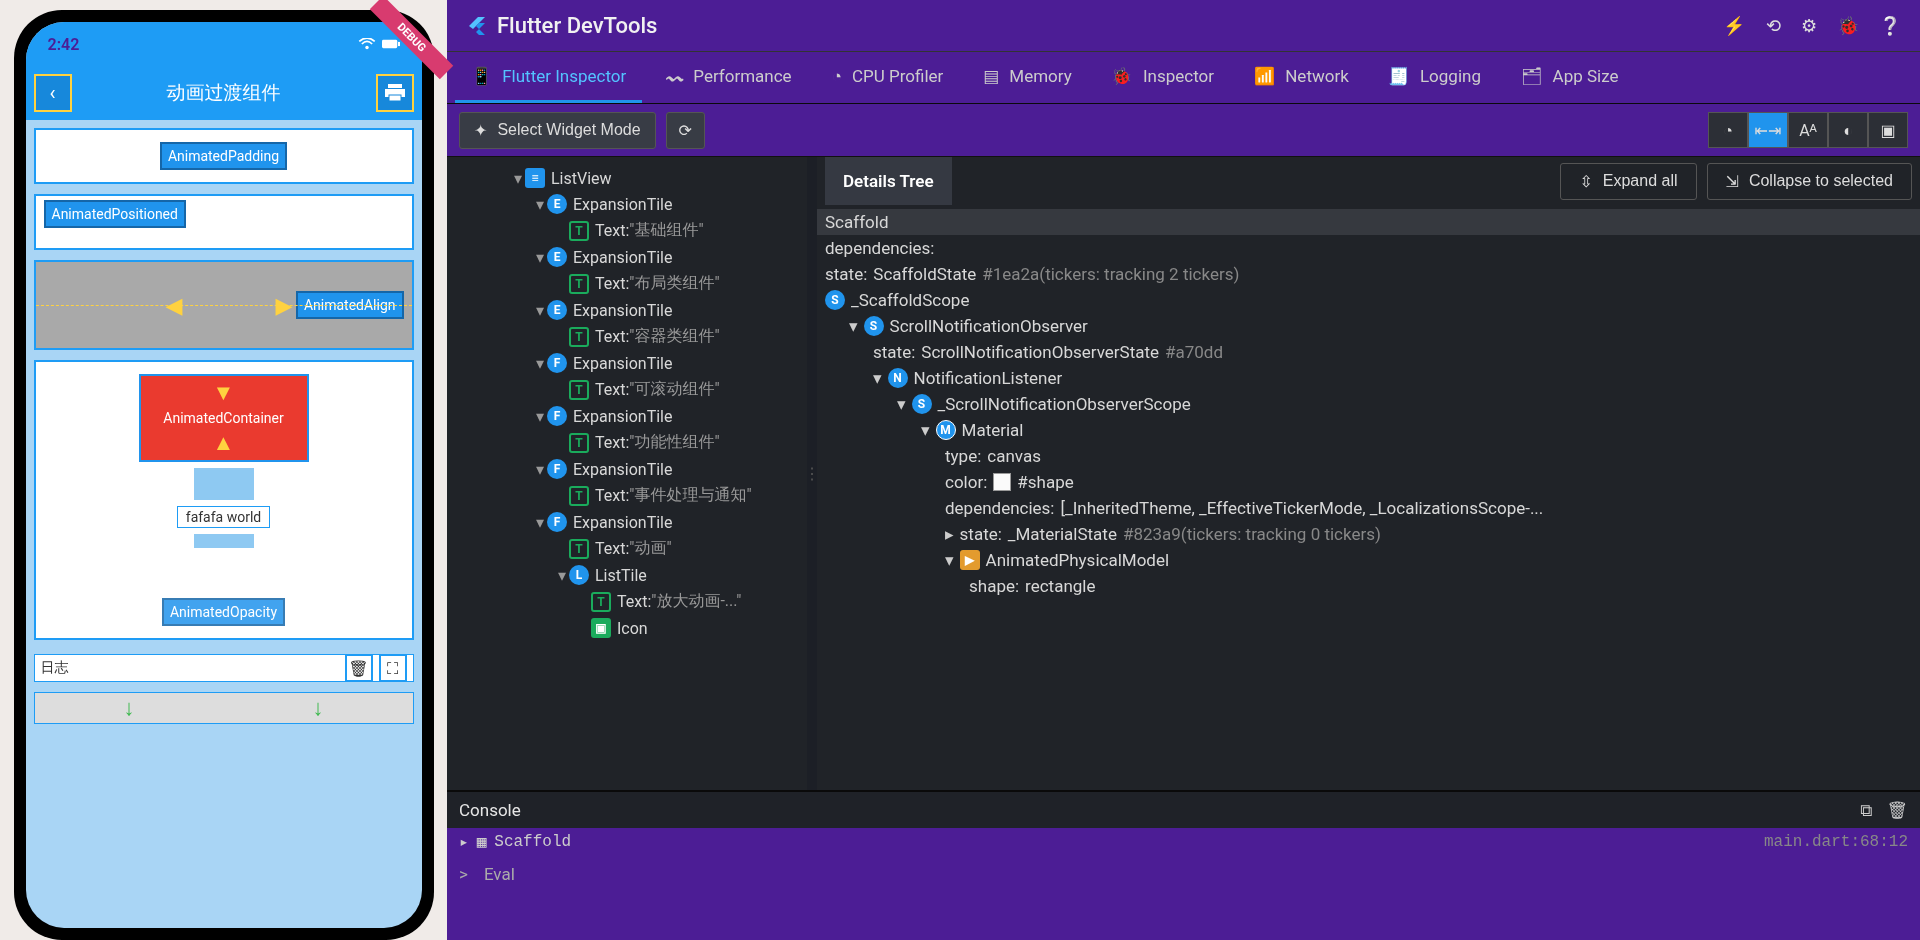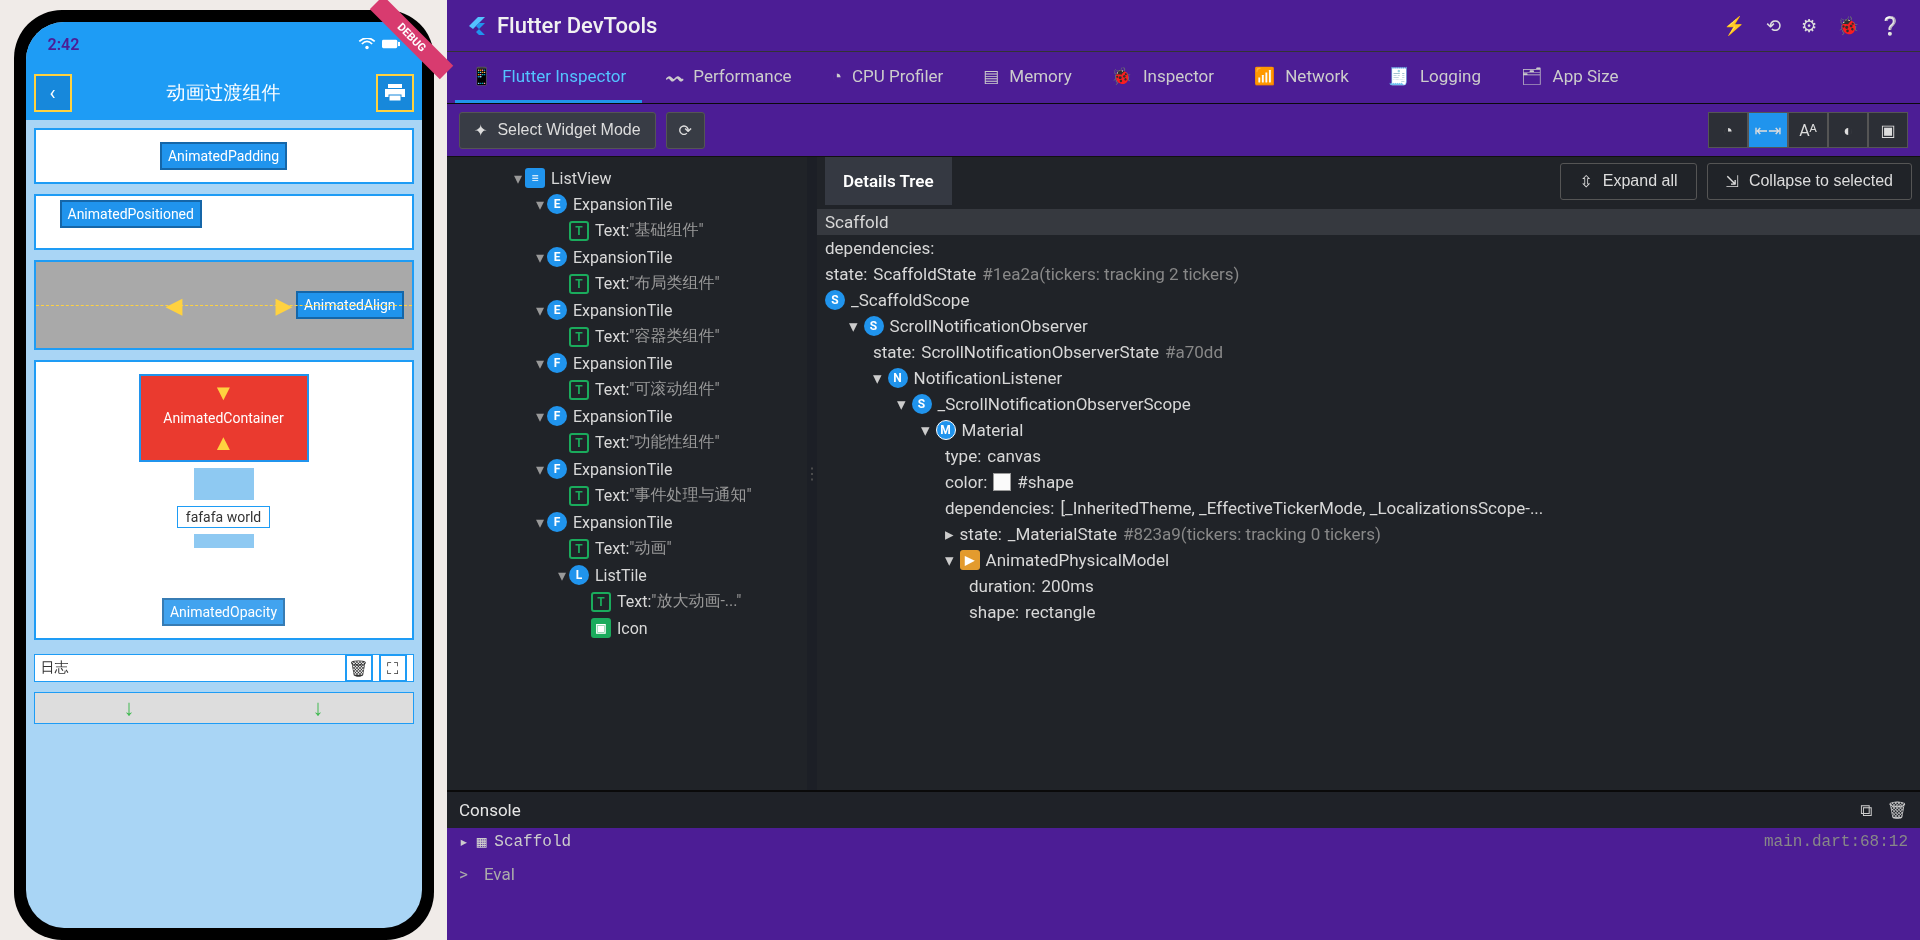--- a/index.html
+++ b/index.html
@@ -13,21 +13,21 @@
 .status-bar { height: 44px; background: #1e9cf5; display: flex; align-items: center; justify-content: space-between; padding: 0 22px; color: #4c1d95; font-weight: 600; font-size: 16px; }
 .status-icons { display: flex; gap: 6px; align-items: center; }
 .wifi-ic, .batt-ic { width: 18px; height: 12px; }
 .app-bar { height: 54px; background: #1e9cf5; display: flex; align-items: center; justify-content: space-between; padding: 0 8px; color: #fff; position: relative; }
 .app-bar .ab-btn { width: 38px; height: 38px; border: 2px solid #ffd23f; background: #1788db; display: flex; align-items: center; justify-content: center; font-size: 20px; }
 .app-bar .title { font-size: 19px; font-weight: 500; }
 .body-area { flex: 1; padding: 8px; display: flex; flex-direction: column; gap: 10px; overflow: hidden; }
 .demo-block { background: #fff; border: 2px solid #1e9cf5; padding: 6px; position: relative; min-height: 56px; display:flex; align-items:center; justify-content:center;}
 .chip { background: #2094ed; color: #fff; font-size: 14px; padding: 4px 6px; border: 2px solid #1566a8; }
 .row-block { background: #a9a9a9; height: 90px; border: 2px solid #1e9cf5; position: relative; display:flex; align-items:center; justify-content:flex-end; padding-right:8px;}
-.row-block.small { background:#fff; height:56px; justify-content:flex-start; padding-left:24px; align-items:flex-start; padding-top:4px;}
+.row-block.small { background:#fff; height:56px; justify-content:flex-start; padding-left:8px; align-items:flex-start; padding-top:4px;}
 .arrow { color:#ffd23f; font-size:22px; }
 .yellow-line{position:absolute;left:0;right:0;border-top:1px dashed #ffd23f;}
 .cont-block{background:#fff;border:2px solid #1e9cf5;padding:12px 50px;display:flex;flex-direction:column;align-items:center;gap:6px;}
 .red-box{background:#ea3a2f;border:2px solid #2094ed;color:#fff;width:170px;height:88px;display:flex;align-items:center;justify-content:center;font-size:14px;position:relative;}
 .pedestal{width:60px;height:32px;background:#8ec9f2;}
 .white-bar{background:#fff;border:1px solid #1e9cf5;padding:2px 8px;font-size:14px;color:#333;}
 .log-bar{background:#fff;border:1px solid #1e9cf5;height:28px;margin-top:4px;display:flex;align-items:center;justify-content:space-between;padding:0 6px;font-size:14px;color:#333;}
 .log-bar .icons{display:flex;gap:6px;}
 .sq-btn{width:28px;height:28px;border:2px solid #1e9cf5;background:#fff;display:flex;align-items:center;justify-content:center;font-size:16px;}
 .green-arrow-bar{height:32px;background:#ddd;display:flex;justify-content:space-around;align-items:center;border:1px solid #1e9cf5;}
@@ -408,24 +408,20 @@
             <span class="key">state:</span>
             <span class="val"> _MaterialState</span>
             <span class="dim">#823a9(tickers: tracking 0 tickers)</span>
           </div>
           <div class="row" style="padding-left: 128px;">
             <span class="caret ic">▾</span>
             <span class="badge2 bp">▶</span>
             <span class="val">AnimatedPhysicalModel</span>
           </div>
           <div class="row" style="padding-left: 152px;">
-            <span class="key">duration:</span>
-            <span class="val"> 200ms</span>
-          </div>
-          <div class="row" style="padding-left: 152px;">
             <span class="key">shape:</span>
             <span class="val"> rectangle</span>
           </div>
         </div>
     </div>
   </div>
   <div class="console">
     <div class="con-hdr">
       <span>Console</span>
       <div class="con-icons">

